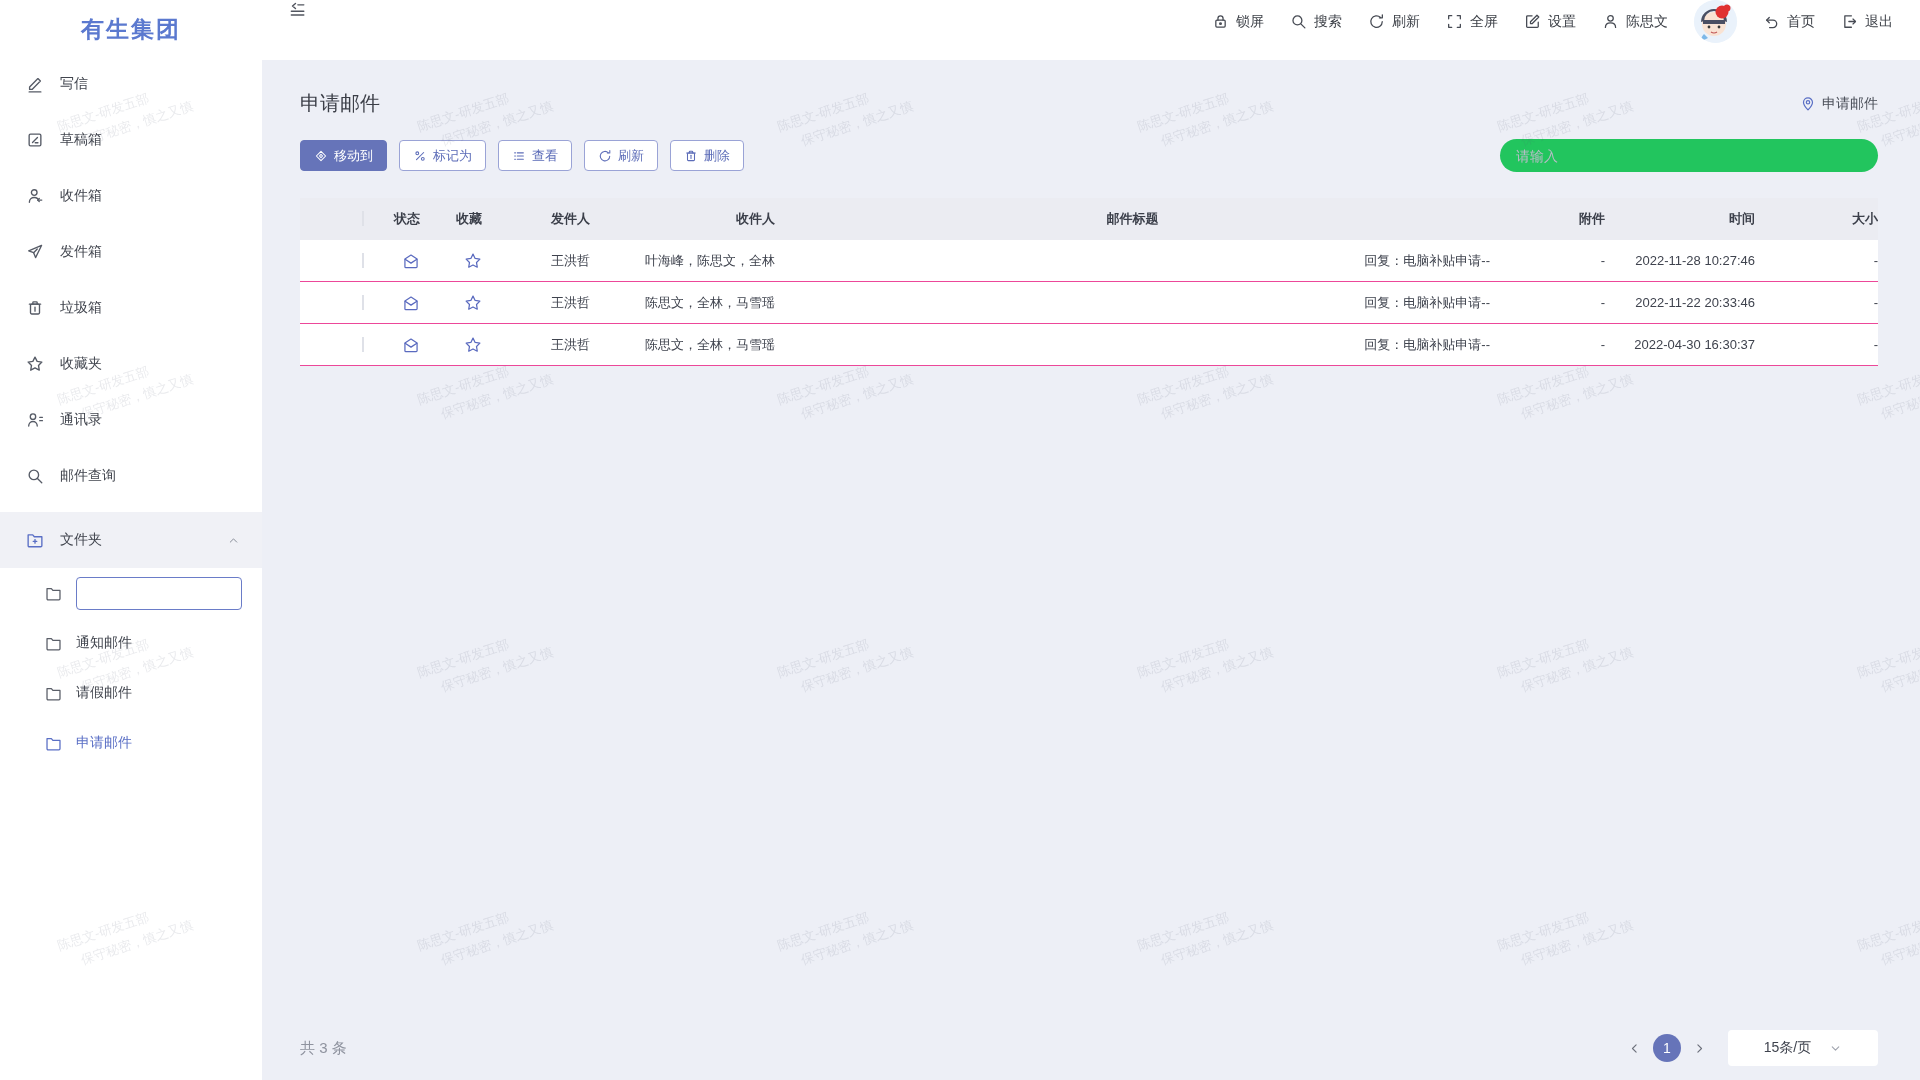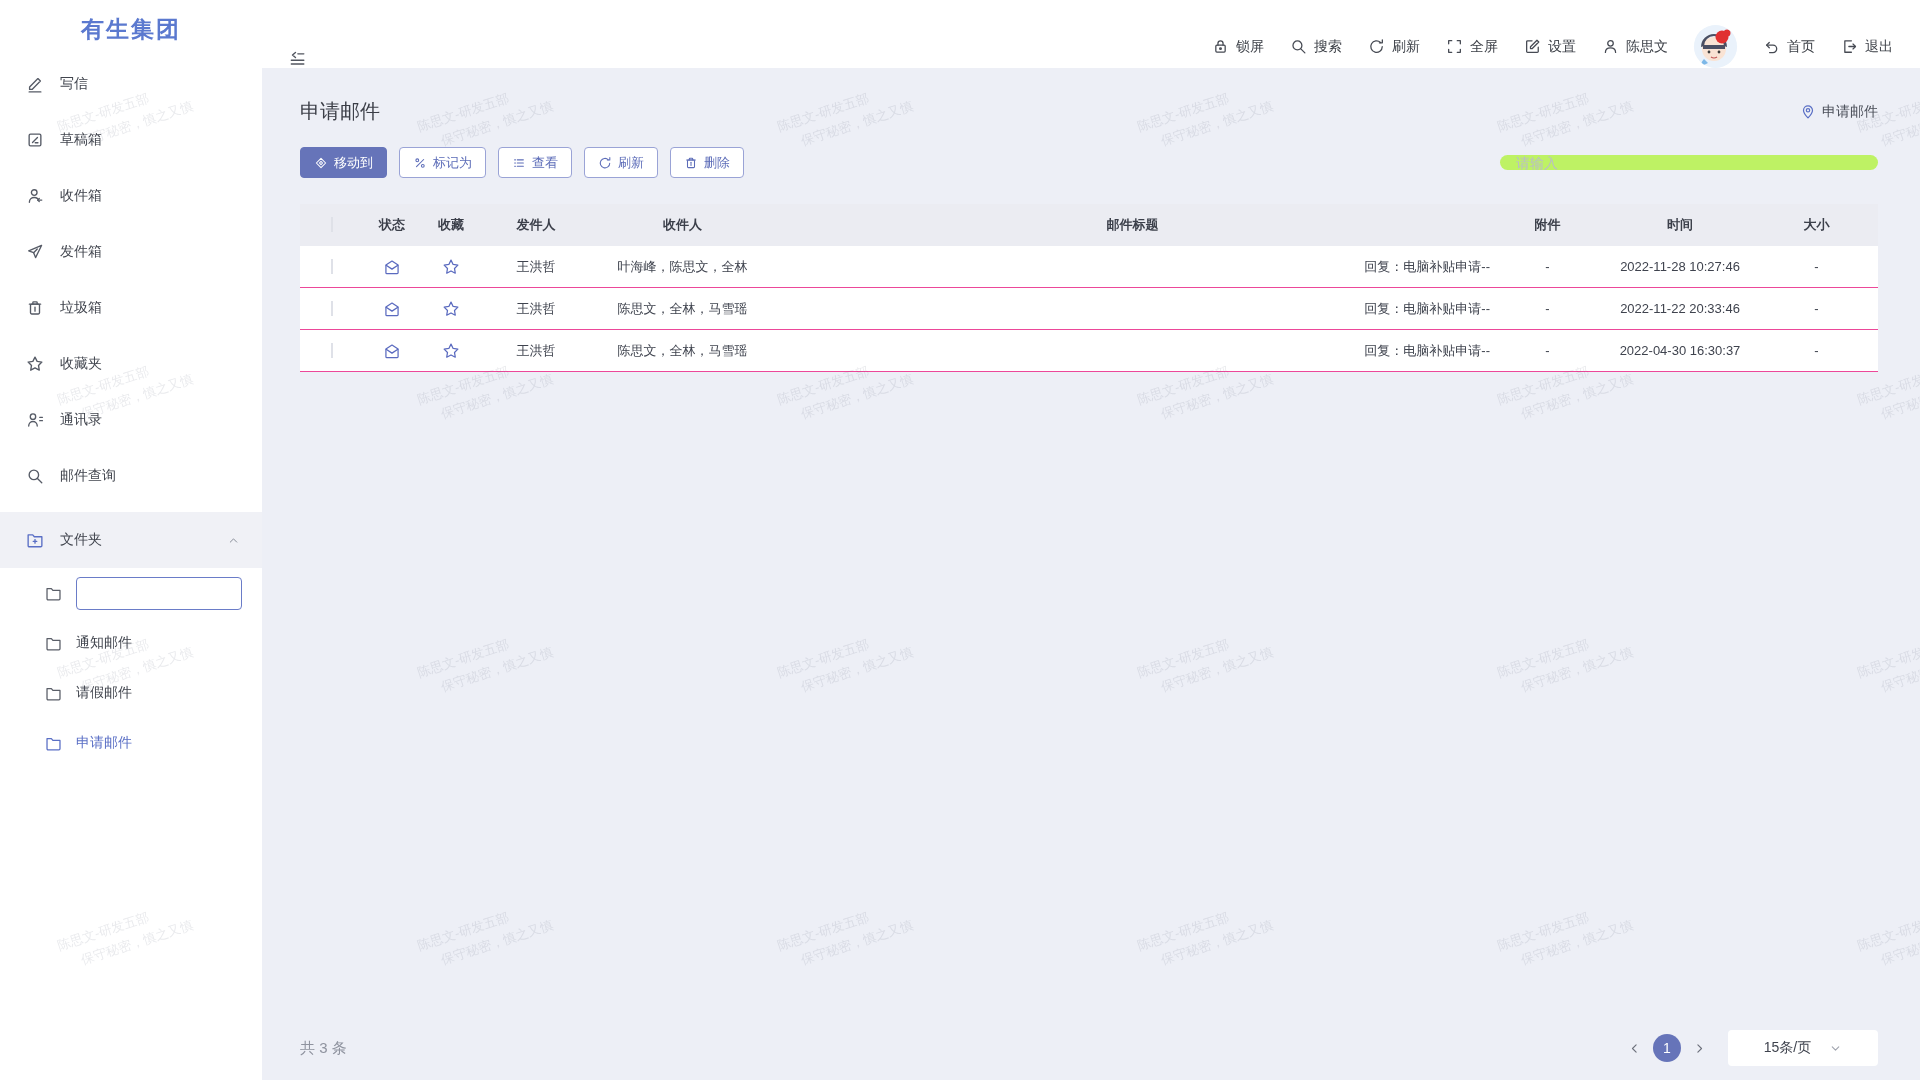--- a/index.html
+++ b/index.html
@@ -19,21 +19,21 @@
   .nav-chevron { margin-left:auto; width:13px; height:13px; color:#868b96; }
   .sub-row { height:50px; display:flex; align-items:center; gap:14px; padding-left:45px; font-size:14px; color:#41454e; cursor:pointer; }
   .sub-row .ficon { width:17px; height:17px; color:#5a5e68; display:flex; flex:none; }
   .sub-row .ficon svg { width:100%; height:100%; }
   .new-folder-input { width:166px; height:33px; border:1px solid #6a7cc8; border-radius:4px; outline:none; padding:0 8px; font-size:13px; background:#fff; }
   .sub-row.active { color:#5a6fc5; }
   .sub-row.active .ficon { color:#5a6fc5; }
 
   
   .main { flex:1; display:flex; flex-direction:column; min-width:0; }
-  .topbar { height:68px; background:#fff; display:flex; align-items:flex-end; padding:0 27px 0 26px; flex:none; }
+  .topbar { height:60px; background:#fff; display:flex; align-items:flex-start; padding:0 27px 0 26px; flex:none; }
   .collapse { width:19px; height:19px; color:#51555f; cursor:pointer; }
   .collapse svg { width:100%; height:100%; }
   .tb-actions { margin-left:auto; display:flex; align-items:center; gap:26px; }
   .tb-item { display:flex; align-items:center; gap:7px; font-size:14px; color:#3d4148; cursor:pointer; white-space:nowrap; }
   .tb-item .icon { width:17px; height:17px; display:flex; color:#464a53; }
   .tb-item .icon svg { width:100%; height:100%; }
   .avatar { width:43px; height:43px; border-radius:50%; overflow:hidden; cursor:pointer; flex:none; background:#eaf2fb; }
 
   
   .content { flex:1; background:#edeff6; padding:0 42px 0 38px; position:relative; min-width:0; }
@@ -41,28 +41,28 @@
   .page-title { font-size:20px; font-weight:500; color:#3b3e47; }
   .crumb { display:flex; align-items:center; gap:6px; font-size:14px; color:#4a4e58; }
   .crumb .icon { width:16px; height:16px; color:#5a6fc5; display:flex; }
   .crumb .icon svg { width:100%; height:100%; }
 
   .toolbar { margin-top:22px; display:flex; align-items:center; }
   .btn { height:31px; border-radius:4px; display:inline-flex; align-items:center; gap:6px; padding:0 13px; font-size:13px; margin-right:12px; cursor:pointer; }
   .btn svg { width:14px; height:14px; }
   .btn.primary { background:#6674b9; border:1px solid #6674b9; color:#fff; }
   .btn.ghost { background:#fff; border:1px solid #9aa3d6; color:#5c6cb8; }
-  .search-input { margin-left:auto; width:378px; height:15px; border:none; outline:none; border-radius:17px; background:#bef264; padding:0 16px; font-size:14px; color:#3f434e; }
+  .search-input { margin-left:auto; width:378px; height:33px; border:none; outline:none; border-radius:17px; background:#22c55e; padding:0 16px; font-size:14px; color:#3f434e; }
   .search-input::placeholder { color:#b9bdc8; }
 
   .mail-table { margin-top:26px; }
   .trow { display:grid; grid-template-columns:64px 56px 62px 108px 185px 1fr 115px 150px 123px; align-items:center; height:42px; background:#fff; border-bottom:1px solid #ec4899; font-size:13px; color:#3f434e; }
   .trow.head { background:#ebecf2; font-weight:700; color:#3b3f4a; border-bottom:1px solid #ebecf2; }
   .trow.body-row { cursor:pointer; }
-  .cell { text-align:center; overflow:hidden; text-overflow:ellipsis; white-space:nowrap; }
+  .cell { text-align:right; overflow:hidden; text-overflow:ellipsis; white-space:nowrap; }
   .cell.subject { text-align:right; padding-left:20px; }
   .trow.head .cell.subject { text-align:center; padding-left:0; }
   .checkbox { width:15px; height:15px; border:1px solid #dfe1e8; border-radius:4px; background:#fafbfd; margin:0 auto; cursor:pointer; }
   .cell .micon { width:18px; height:18px; color:#5a6abf; display:inline-flex; vertical-align:middle; }
   .cell .micon svg { width:100%; height:100%; }
 
   .list-footer { position:absolute; left:38px; right:42px; bottom:12px; height:40px; display:flex; align-items:center; }
   .total { font-size:15px; color:#8f939f; }
   .pager { margin-left:auto; display:flex; align-items:center; }
   .p-arrow { width:13px; height:13px; color:#6d717c; cursor:pointer; display:flex; }

